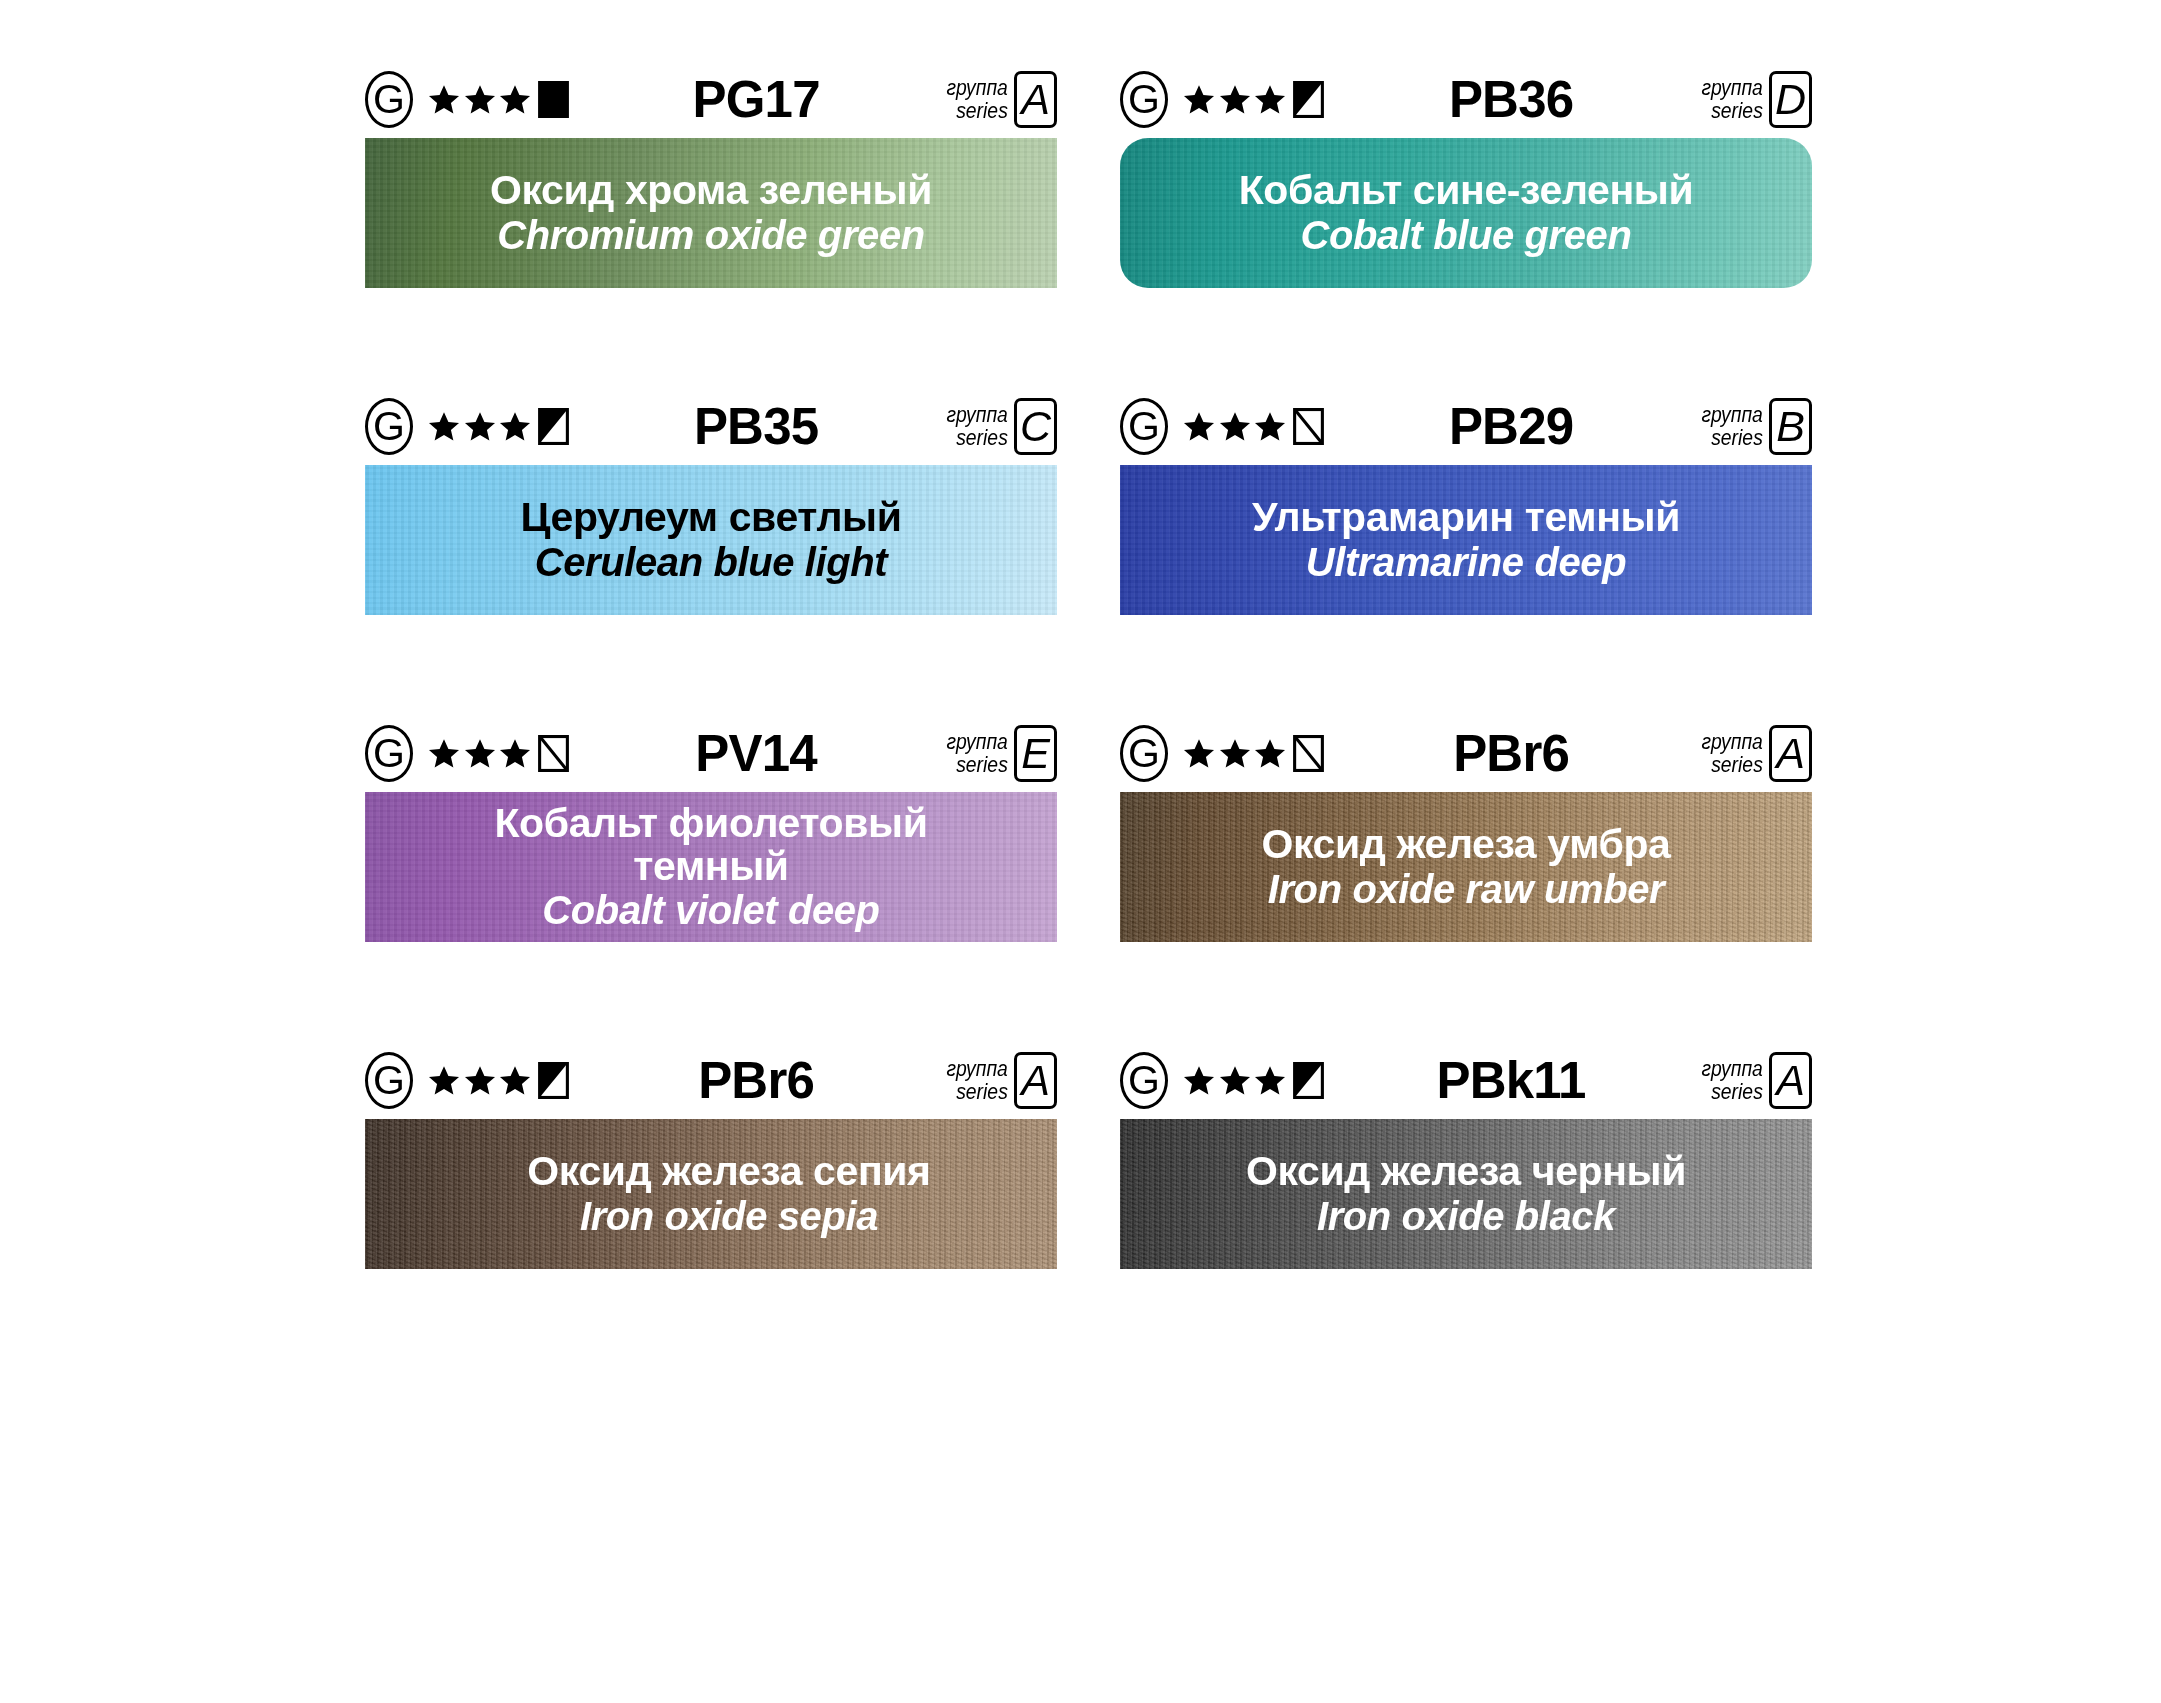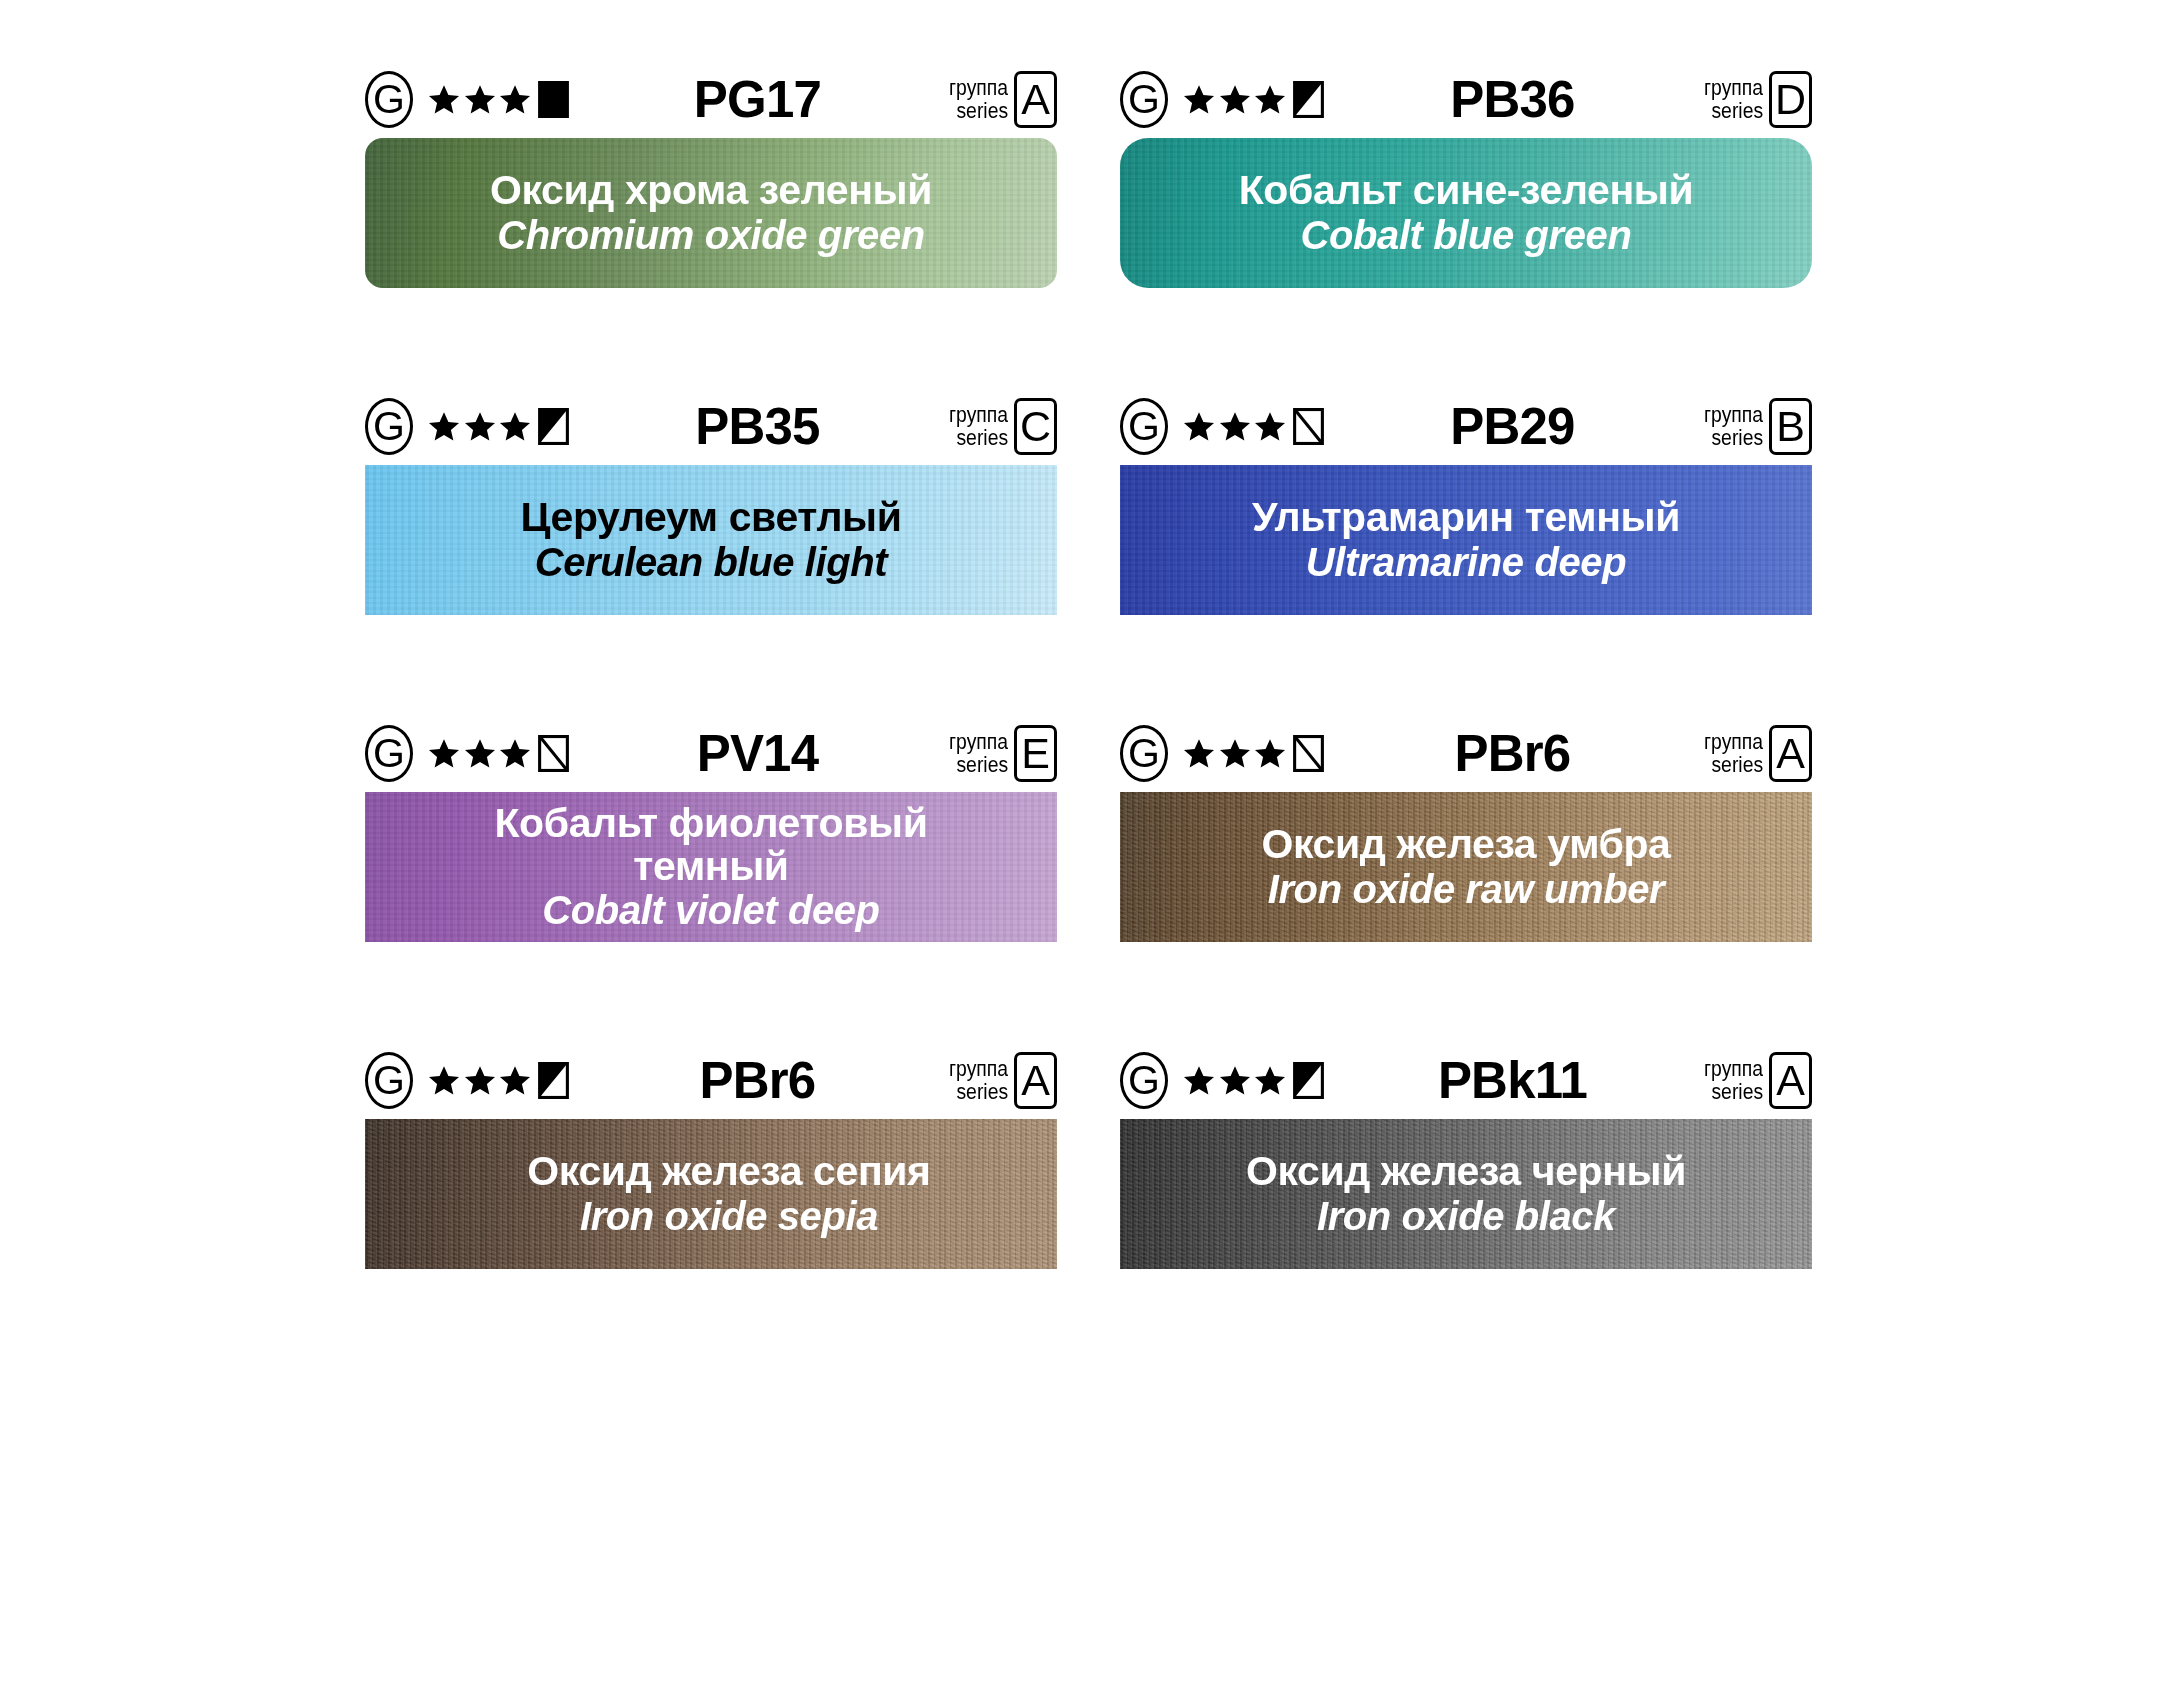--- a/index.html
+++ b/index.html
@@ -59,21 +59,21 @@
     text-align: center;
     font-size: 51px;
     font-weight: 700;
     letter-spacing: -0.8px;
     color: #000;
     padding-right: 31px;
     white-space: nowrap;
     padding-left: 36px;
   }
 
-  .series-wrap { display: flex; align-items: center; gap: 6.1px; flex: 0 0 auto; }
+  .series-wrap { display: flex; align-items: center; gap: 6.1px; flex: 0 0 auto; font-style: italic; }
   .series-words {
     text-align: right;
     font-size: 22px;
     line-height: 1.02;
     font-weight: 400;
     color: #000;
     transform: scaleX(0.88);
     transform-origin: right center;
     white-space: nowrap;
   }
@@ -152,21 +152,21 @@
           </div>
           <div class="pigment">PG17</div>
           <div class="series-wrap">
             <div class="series-words">
               <div>группа</div>
               <div>series</div>
             </div>
             <div class="series-letter">A</div>
           </div>
         </div>
-        <div class="swatch light-text" style="background: linear-gradient(100deg, rgb(68, 101, 61) 0%, rgb(84, 118, 63) 14%, rgb(109, 141, 92) 38%, rgb(140, 174, 120) 62%, rgb(169, 199, 156) 82%, rgb(188, 210, 178) 100%); border-radius: 18px;">
+        <div class="swatch light-text" style="background: linear-gradient(100deg, rgb(68, 101, 61) 0%, rgb(84, 118, 63) 14%, rgb(109, 141, 92) 38%, rgb(140, 174, 120) 62%, rgb(169, 199, 156) 82%, rgb(188, 210, 178) 100%);">
           <div class="tex"></div>
           <div class="names">
             <div class="name-ru">Оксид хрома зеленый</div>
             <div class="name-en">Chromium oxide green</div>
           </div>
         </div>
       </div>
       <div class="card">
         <div class="card-header">
           <div class="g-badge">G</div>

